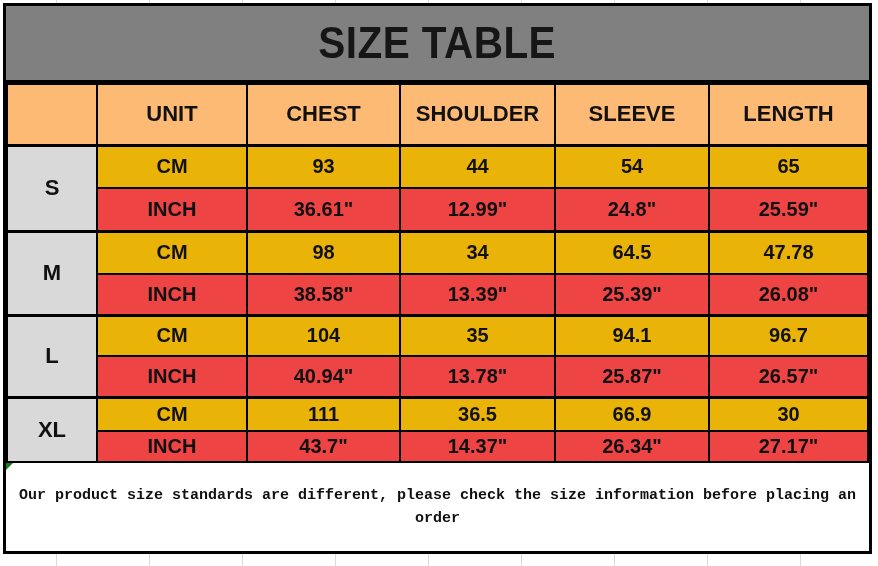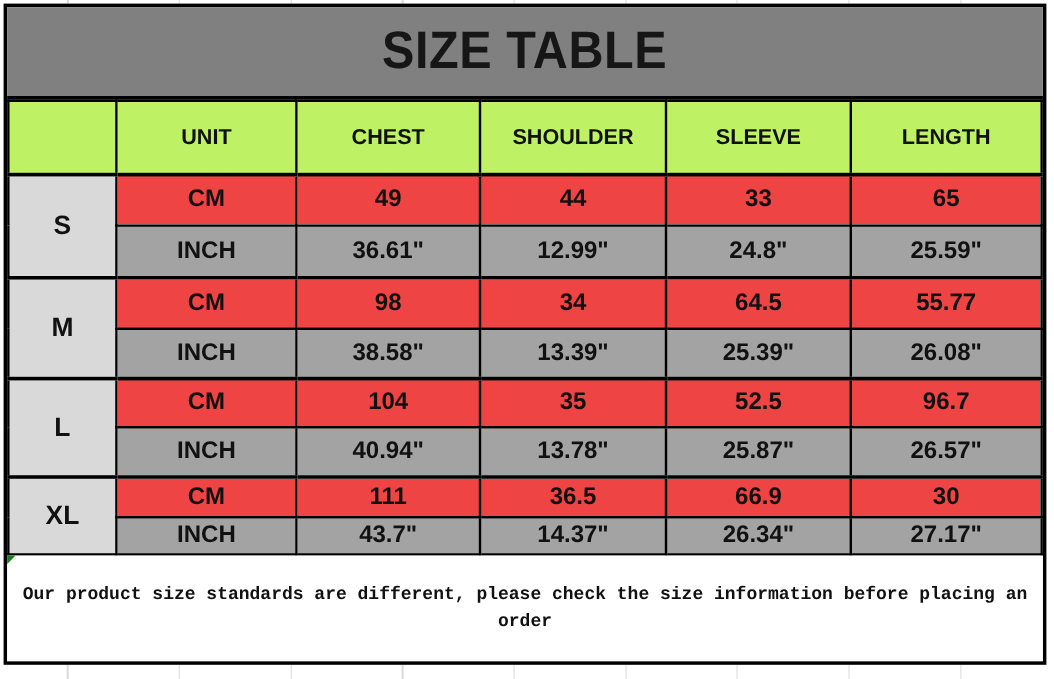--- a/index.html
+++ b/index.html
@@ -52,30 +52,30 @@
   col.c-shoulder { width: 155px; }
   col.c-sleeve { width: 154px; }
   th, td {
     border: 2px solid #000000;
     text-align: center;
     vertical-align: middle;
     font-weight: 700;
     font-size: 20px;
     overflow: hidden;
   }
-  tr.header-row th { height: 61px; font-size: 18px; background: #bef264; }
+  tr.header-row th { height: 61px; font-size: 22px; background: #fdba74; }
   tr.group-start td, tr.group-start th { border-top: 3px solid #000000; }
   tr.r45 td, tr.r45 th { height: 43px; }
   tr.r43 td, tr.r43 th { height: 41px; }
   tr.r36 td, tr.r36 th { height: 34px; }
   tr.r32 td, tr.r32 th { height: 31px; }
   .size-label { background: #d9d9d9; font-size: 22px; }
-  .row-cm  td { background: #ef4444; }
+  .row-cm  td { background: #eab308; }
   .row-cm  td.size-label { background: #d9d9d9; }
-  .row-inch td { background: #a3a3a3; }
+  .row-inch td { background: #ef4444; }
   .diag-cell {
     background:
       linear-gradient(to bottom right,
         transparent calc(50% - 1px),
         #000000 calc(50% - 1px),
         #000000 calc(50% + 1px),
         transparent calc(50% + 1px)) #ffffff;
   }
   .footer-note {
     flex: 1;
@@ -123,55 +123,55 @@
         <th>UNIT</th>
         <th>CHEST</th>
         <th>SHOULDER</th>
         <th>SLEEVE</th>
         <th>LENGTH</th>
       </tr>
 
       <tr class="row-cm group-start r45">
         <td class="size-label" rowspan="2">S</td>
         <td>CM</td>
-        <td>49</td>
+        <td>93</td>
         <td>44</td>
-        <td>33</td>
+        <td>54</td>
         <td>65</td>
       </tr>
       <tr class="row-inch r45">
         <td>INCH</td>
         <td>36.61"</td>
         <td>12.99"</td>
         <td>24.8"</td>
         <td>25.59"</td>
       </tr>
 
       <tr class="row-cm group-start r45">
         <td class="size-label" rowspan="2">M</td>
         <td>CM</td>
         <td>98</td>
         <td>34</td>
         <td>64.5</td>
-        <td>55.77</td>
+        <td>47.78</td>
       </tr>
       <tr class="row-inch r43">
         <td>INCH</td>
         <td>38.58"</td>
         <td>13.39"</td>
         <td>25.39"</td>
         <td>26.08"</td>
       </tr>
 
       <tr class="row-cm group-start r43">
         <td class="size-label" rowspan="2">L</td>
         <td>CM</td>
         <td>104</td>
         <td>35</td>
-        <td>52.5</td>
+        <td>94.1</td>
         <td>96.7</td>
       </tr>
       <tr class="row-inch r43">
         <td>INCH</td>
         <td>40.94"</td>
         <td>13.78"</td>
         <td>25.87"</td>
         <td>26.57"</td>
       </tr>
 

